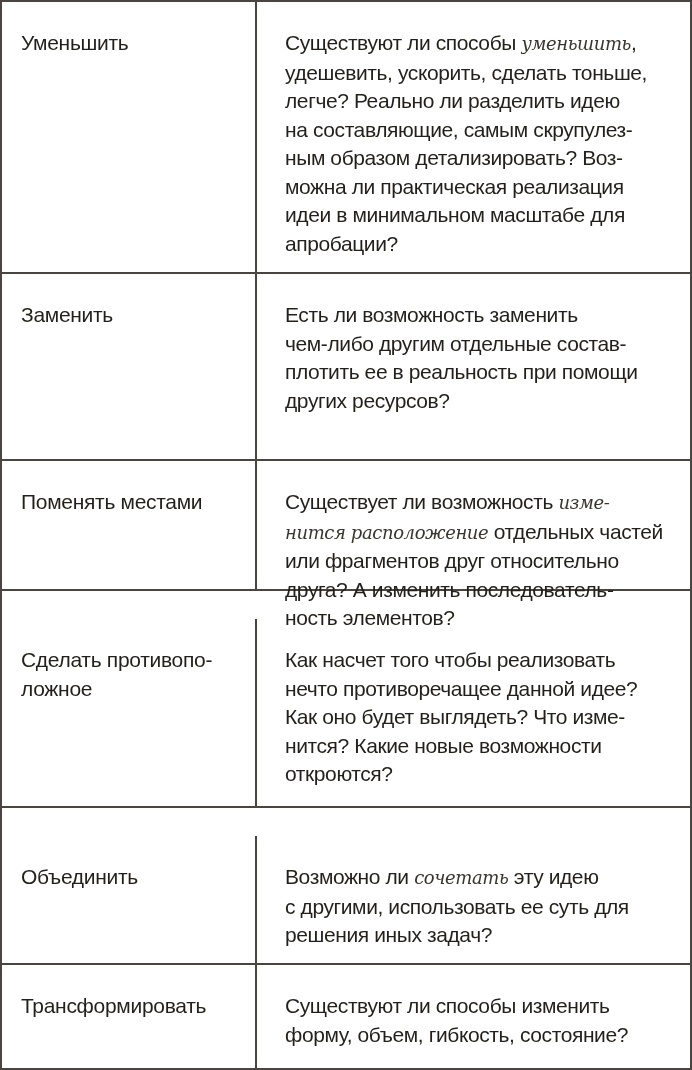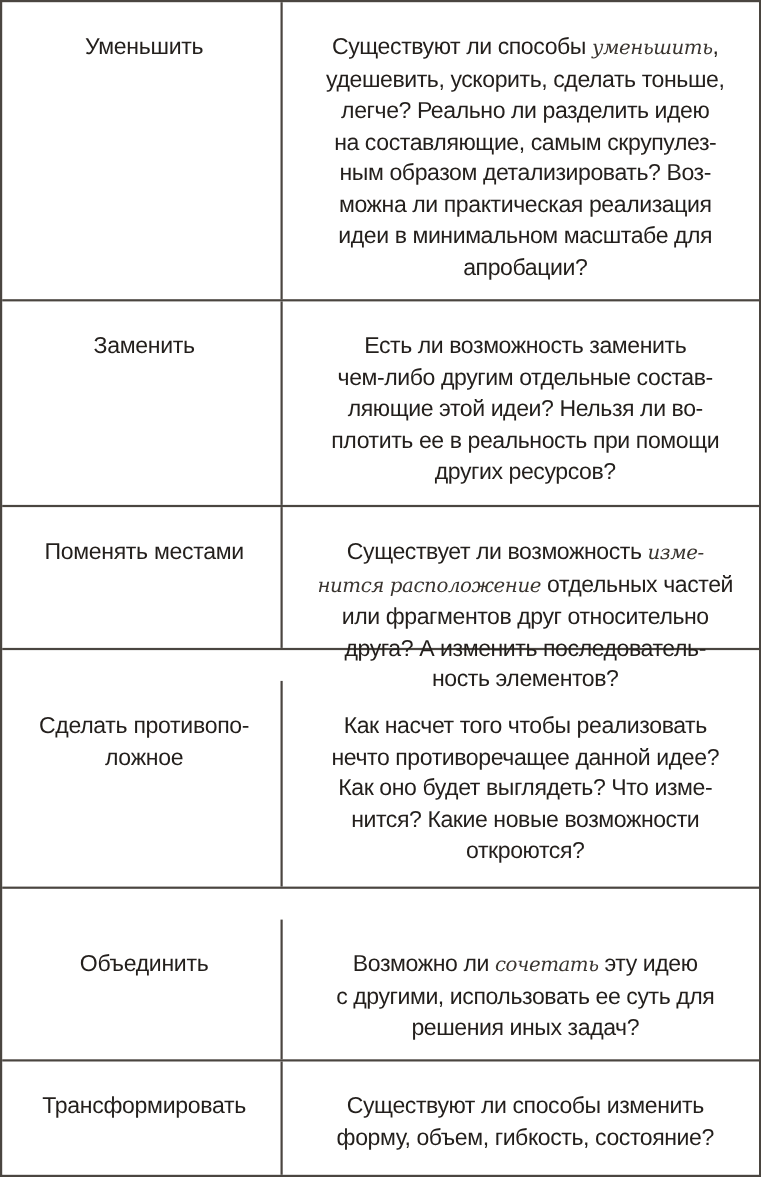--- a/index.html
+++ b/index.html
@@ -49,21 +49,21 @@
       left: 255px;
       top: 0;
       bottom: 0;
       right: 0;
       box-sizing: border-box;
       padding: 27px 20px 0 28px;
       font-size: 21px;
       line-height: 28.5px;
       letter-spacing: -0.4px;
     }
-    .line { display: block; white-space: nowrap; text-align: center; }
+    .line { display: block; white-space: nowrap; }
     .em { font-family: "DejaVu Serif", serif; font-style: italic; font-size: 18px; color: #3a3530; }
   </style>
 </head>
 <body>
 
 <div class="table">
   <div class="row" style="top:0;height:272px;">
     <div class="cell-term">
         <span class="line">Уменьшить</span>
       </div>
@@ -78,21 +78,20 @@
         <span class="line"><span>апробации?</span></span>
       </div>
   </div>
   <div class="row" style="top:272px;height:187px;">
     <div class="cell-term">
         <span class="line">Заменить</span>
       </div>
     <div class="cell-desc">
         <span class="line"><span>Есть ли возможность заменить</span></span>
         <span class="line"><span>чем-либо другим отдельные состав-</span></span>
-        <span class="line"><span>ляющие этой идеи? Нельзя ли во-</span></span>
         <span class="line"><span>плотить ее в реальность при помощи</span></span>
         <span class="line"><span>других ресурсов?</span></span>
       </div>
   </div>
   <div class="row" style="top:459px;height:130px;">
     <div class="cell-term">
         <span class="line">Поменять местами</span>
       </div>
     <div class="cell-desc">
         <span class="line"><span>Существует ли возможность </span><span class="em">изме-</span></span>

